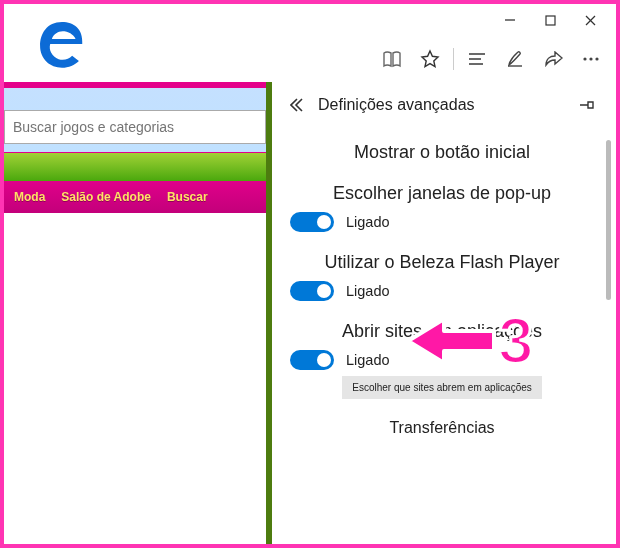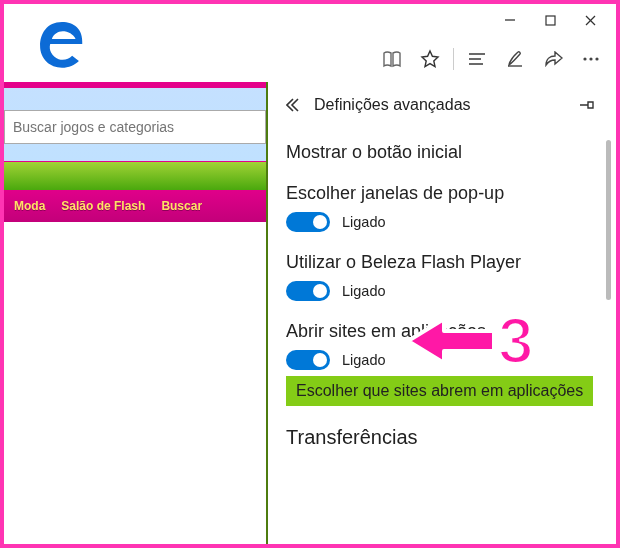--- a/index.html
+++ b/index.html
@@ -76,21 +76,21 @@
     display: flex;
     height: 462px;
   }
   .page-side {
     width: 262px;
     position: relative;
     overflow: hidden;
     background: #fff;
   }
   .hero-sky {
-    height: 80px;
+    height: 71px;
     background: linear-gradient(#4fa3ff55,#c0e1ff);
     border-top: 6px solid #e4008a;
     border-bottom: 1px solid #e4008a;
     position: relative;
   }
   .hero-grass {
     height: 28px;
     background: linear-gradient(#a1d236,#4aa80d);
   }
   .nav-strip {
@@ -120,22 +120,23 @@
   .search-box input {
     border: none;
     outline: none;
     font-size: 14px;
     width: 100%;
     color: #333;
     background: transparent;
   }
   .panel-side {
     flex: 1;
-    border-left: 2px solid #4d7c0f;
-    display: flex;
+    border-left: 6px solid #4d7c0f;
+    display: flex;
+    text-align: center;
   }
   .panel-body {
     flex: 1;
     padding: 14px 12px 0 18px;
     color: #222;
   }
   .panel-head {
     display: flex;
     align-items: center;
     justify-content: space-between;
@@ -193,27 +194,27 @@
     position: absolute;
     left: 2px;
     top: 2px;
     width: 12px;
     height: 12px;
     border-radius: 50%;
     background: #333;
   }
   .choose-btn {
     display: inline-block;
-    background: #84cc16;
+    background: #e5e5e5;
     padding: 6px 10px;
+    font-size: 10px;
+    margin-top: 6px;
+  }
+  .section-head {
     font-size: 16px;
-    margin-top: 6px;
-  }
-  .section-head {
-    font-size: 20px;
     font-weight: 400;
     margin-top: 14px;
     margin-bottom: 12px;
   }
   .scroll-track {
     width: 6px;
     background: transparent;
     position: relative;
     margin: 58px 4px 8px 0;
   }
@@ -317,21 +318,21 @@
 
     <div class="page-side">
       <div class="hero-sky">
         <div class="search-box">
           <input type="text" placeholder="Buscar jogos e categorias" style="">
         </div>
       </div>
       <div class="hero-grass"></div>
       <div class="nav-strip">
         <span>Moda</span>
-        <span>Salão de Flash</span>
+        <span>Salão de Adobe</span>
         <span>Buscar</span>
       </div>
     </div>
 
     <div class="panel-side">
       <div class="panel-body">
         <div class="panel-head">
           <div class="panel-head-left">
             <span>
               <svg width="16" height="14" viewBox="0 0 16 14">

